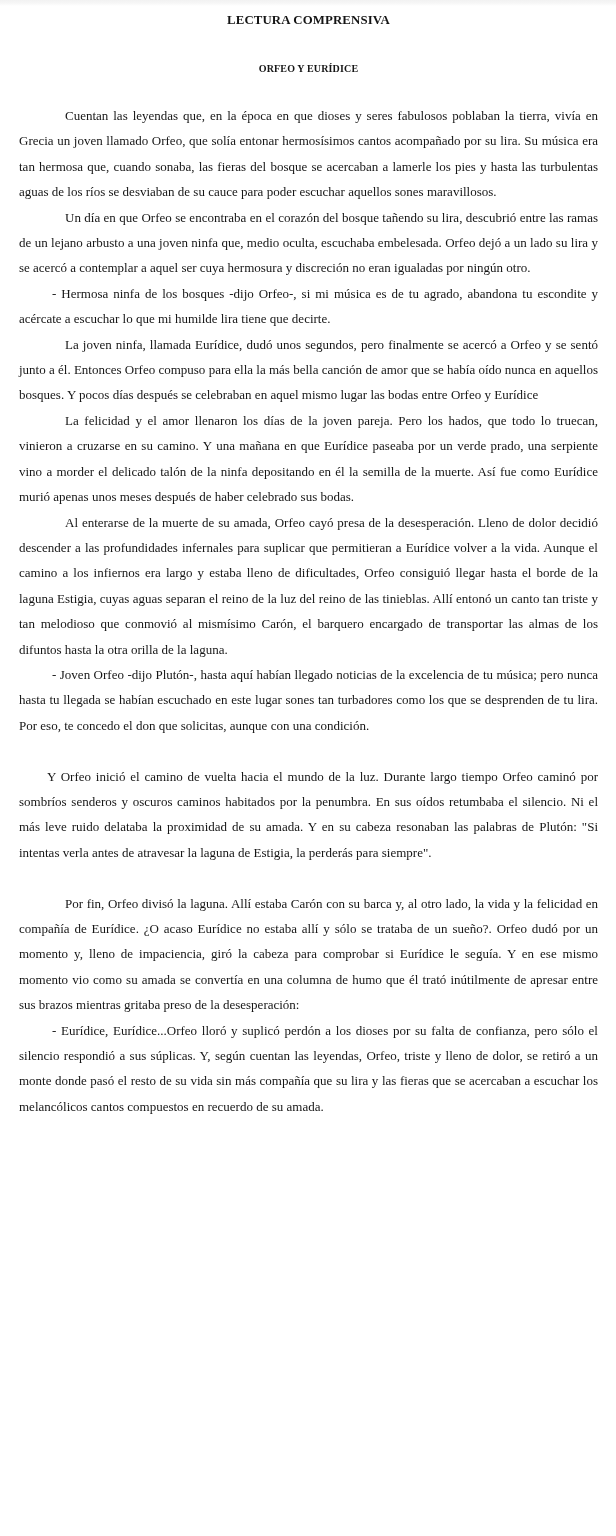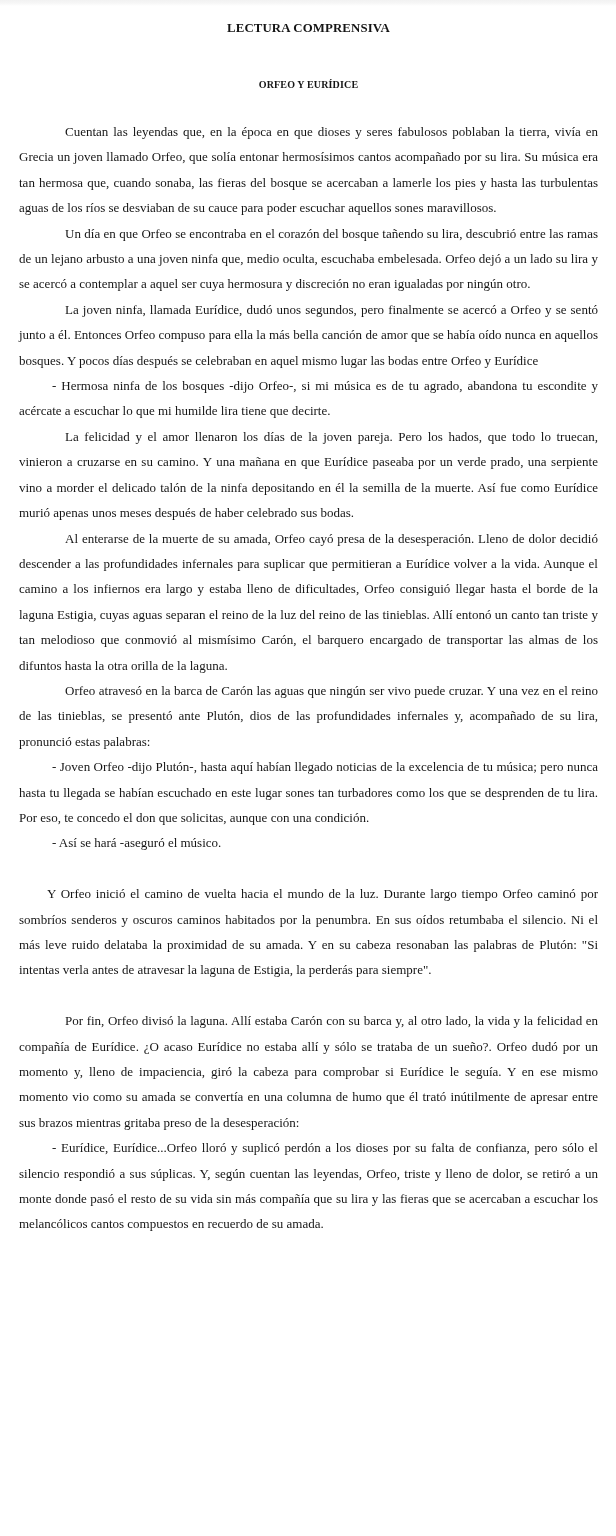--- a/index.html
+++ b/index.html
@@ -32,21 +32,21 @@
     position: relative;
     padding: 0 18px 0 19px;
     box-sizing: border-box;
     width: 616px;
   }
   h1.doc-title {
     font-size: 12.8px;
     font-weight: bold;
     text-align: center;
     letter-spacing: 0.15px;
-    margin: 8px;
+    margin: 0;
     padding-top: 13px;
     line-height: 14px;
   }
   h2.doc-subtitle {
     font-size: 10px;
     font-weight: bold;
     text-align: center;
     letter-spacing: 0.15px;
     margin: 0;
     padding-top: 35px;
@@ -73,25 +73,23 @@
 <body>
 
 <div id="page">
   <div class="top-band"></div>
   <div class="content">
     <h1 class="doc-title">LECTURA COMPRENSIVA</h1>
     <h2 class="doc-subtitle">ORFEO Y EURÍDICE</h2>
     <div class="body-block" id="paragraphs">
         <p class="para indent-wide">Cuentan las leyendas que, en la época en que dioses y seres fabulosos poblaban la tierra, vivía en Grecia un joven llamado Orfeo, que solía entonar hermosísimos cantos acompañado por su lira. Su música era tan hermosa que, cuando sonaba, las fieras del bosque se acercaban a lamerle los pies y hasta las turbulentas aguas de los ríos se desviaban de su cauce para poder escuchar aquellos sones maravillosos.</p>
         <p class="para indent-wide">Un día en que Orfeo se encontraba en el corazón del bosque tañendo su lira, descubrió entre las ramas de un lejano arbusto a una joven ninfa que, medio oculta, escuchaba embelesada. Orfeo dejó a un lado su lira y se acercó a contemplar a aquel ser cuya hermosura y discreción no eran igualadas por ningún otro.</p>
+        <p class="para indent-small">- Hermosa ninfa de los bosques -dijo Orfeo-, si mi música es de tu agrado, abandona tu escondite y acércate a escuchar lo que mi humilde lira tiene que decirte.</p>
         <p class="para indent-wide">La joven ninfa, llamada Eurídice, dudó unos segundos, pero finalmente se acercó a Orfeo y se sentó junto a él. Entonces Orfeo compuso para ella la más bella canción de amor que se había oído nunca en aquellos bosques. Y pocos días después se celebraban en aquel mismo lugar las bodas entre Orfeo y Eurídice</p>
-        <p class="para indent-small">- Hermosa ninfa de los bosques -dijo Orfeo-, si mi música es de tu agrado, abandona tu escondite y acércate a escuchar lo que mi humilde lira tiene que decirte.</p>
         <p class="para indent-wide">La felicidad y el amor llenaron los días de la joven pareja. Pero los hados, que todo lo truecan, vinieron a cruzarse en su camino. Y una mañana en que Eurídice paseaba por un verde prado, una serpiente vino a morder el delicado talón de la ninfa depositando en él la semilla de la muerte. Así fue como Eurídice murió apenas unos meses después de haber celebrado sus bodas.</p>
         <p class="para indent-wide">Al enterarse de la muerte de su amada, Orfeo cayó presa de la desesperación. Lleno de dolor decidió descender a las profundidades infernales para suplicar que permitieran a Eurídice volver a la vida. Aunque el camino a los infiernos era largo y estaba lleno de dificultades, Orfeo consiguió llegar hasta el borde de la laguna Estigia, cuyas aguas separan el reino de la luz del reino de las tinieblas. Allí entonó un canto tan triste y tan melodioso que conmovió al mismísimo Carón, el barquero encargado de transportar las almas de los difuntos hasta la otra orilla de la laguna.</p>
-        <p class="para indent-wide">Orfeo atravesó en la barca de Carón las aguas que ningún ser vivo puede cruzar. Y una vez en el reino de las tinieblas, se presentó ante Plutón, dios de las profundidades infernales y, acompañado de su lira, pronunció estas palabras:</p>
         <p class="para indent-small">- Joven Orfeo -dijo Plutón-, hasta aquí habían llegado noticias de la excelencia de tu música; pero nunca hasta tu llegada se habían escuchado en este lugar sones tan turbadores como los que se desprenden de tu lira. Por eso, te concedo el don que solicitas, aunque con una condición.</p>
-        <p class="para indent-small">- Así se hará -aseguró el músico.</p>
         <p class="para indent-tiny gap-before">Y Orfeo inició el camino de vuelta hacia el mundo de la luz. Durante largo tiempo Orfeo caminó por sombríos senderos y oscuros caminos habitados por la penumbra. En sus oídos retumbaba el silencio. Ni el más leve ruido delataba la proximidad de su amada. Y en su cabeza resonaban las palabras de Plutón: "Si intentas verla antes de atravesar la laguna de Estigia, la perderás para siempre".</p>
         <p class="para indent-wide gap-before">Por fin, Orfeo divisó la laguna. Allí estaba Carón con su barca y, al otro lado, la vida y la felicidad en compañía de Eurídice. ¿O acaso Eurídice no estaba allí y sólo se trataba de un sueño?. Orfeo dudó por un momento y, lleno de impaciencia, giró la cabeza para comprobar si Eurídice le seguía. Y en ese mismo momento vio como su amada se convertía en una columna de humo que él trató inútilmente de apresar entre sus brazos mientras gritaba preso de la desesperación:</p>
         <p class="para indent-small">- Eurídice, Eurídice...Orfeo lloró y suplicó perdón a los dioses por su falta de confianza, pero sólo el silencio respondió a sus súplicas. Y, según cuentan las leyendas, Orfeo, triste y lleno de dolor, se retiró a un monte donde pasó el resto de su vida sin más compañía que su lira y las fieras que se acercaban a escuchar los melancólicos cantos compuestos en recuerdo de su amada.</p>
       </div>
   </div>
 </div>
 
 </body></html>

